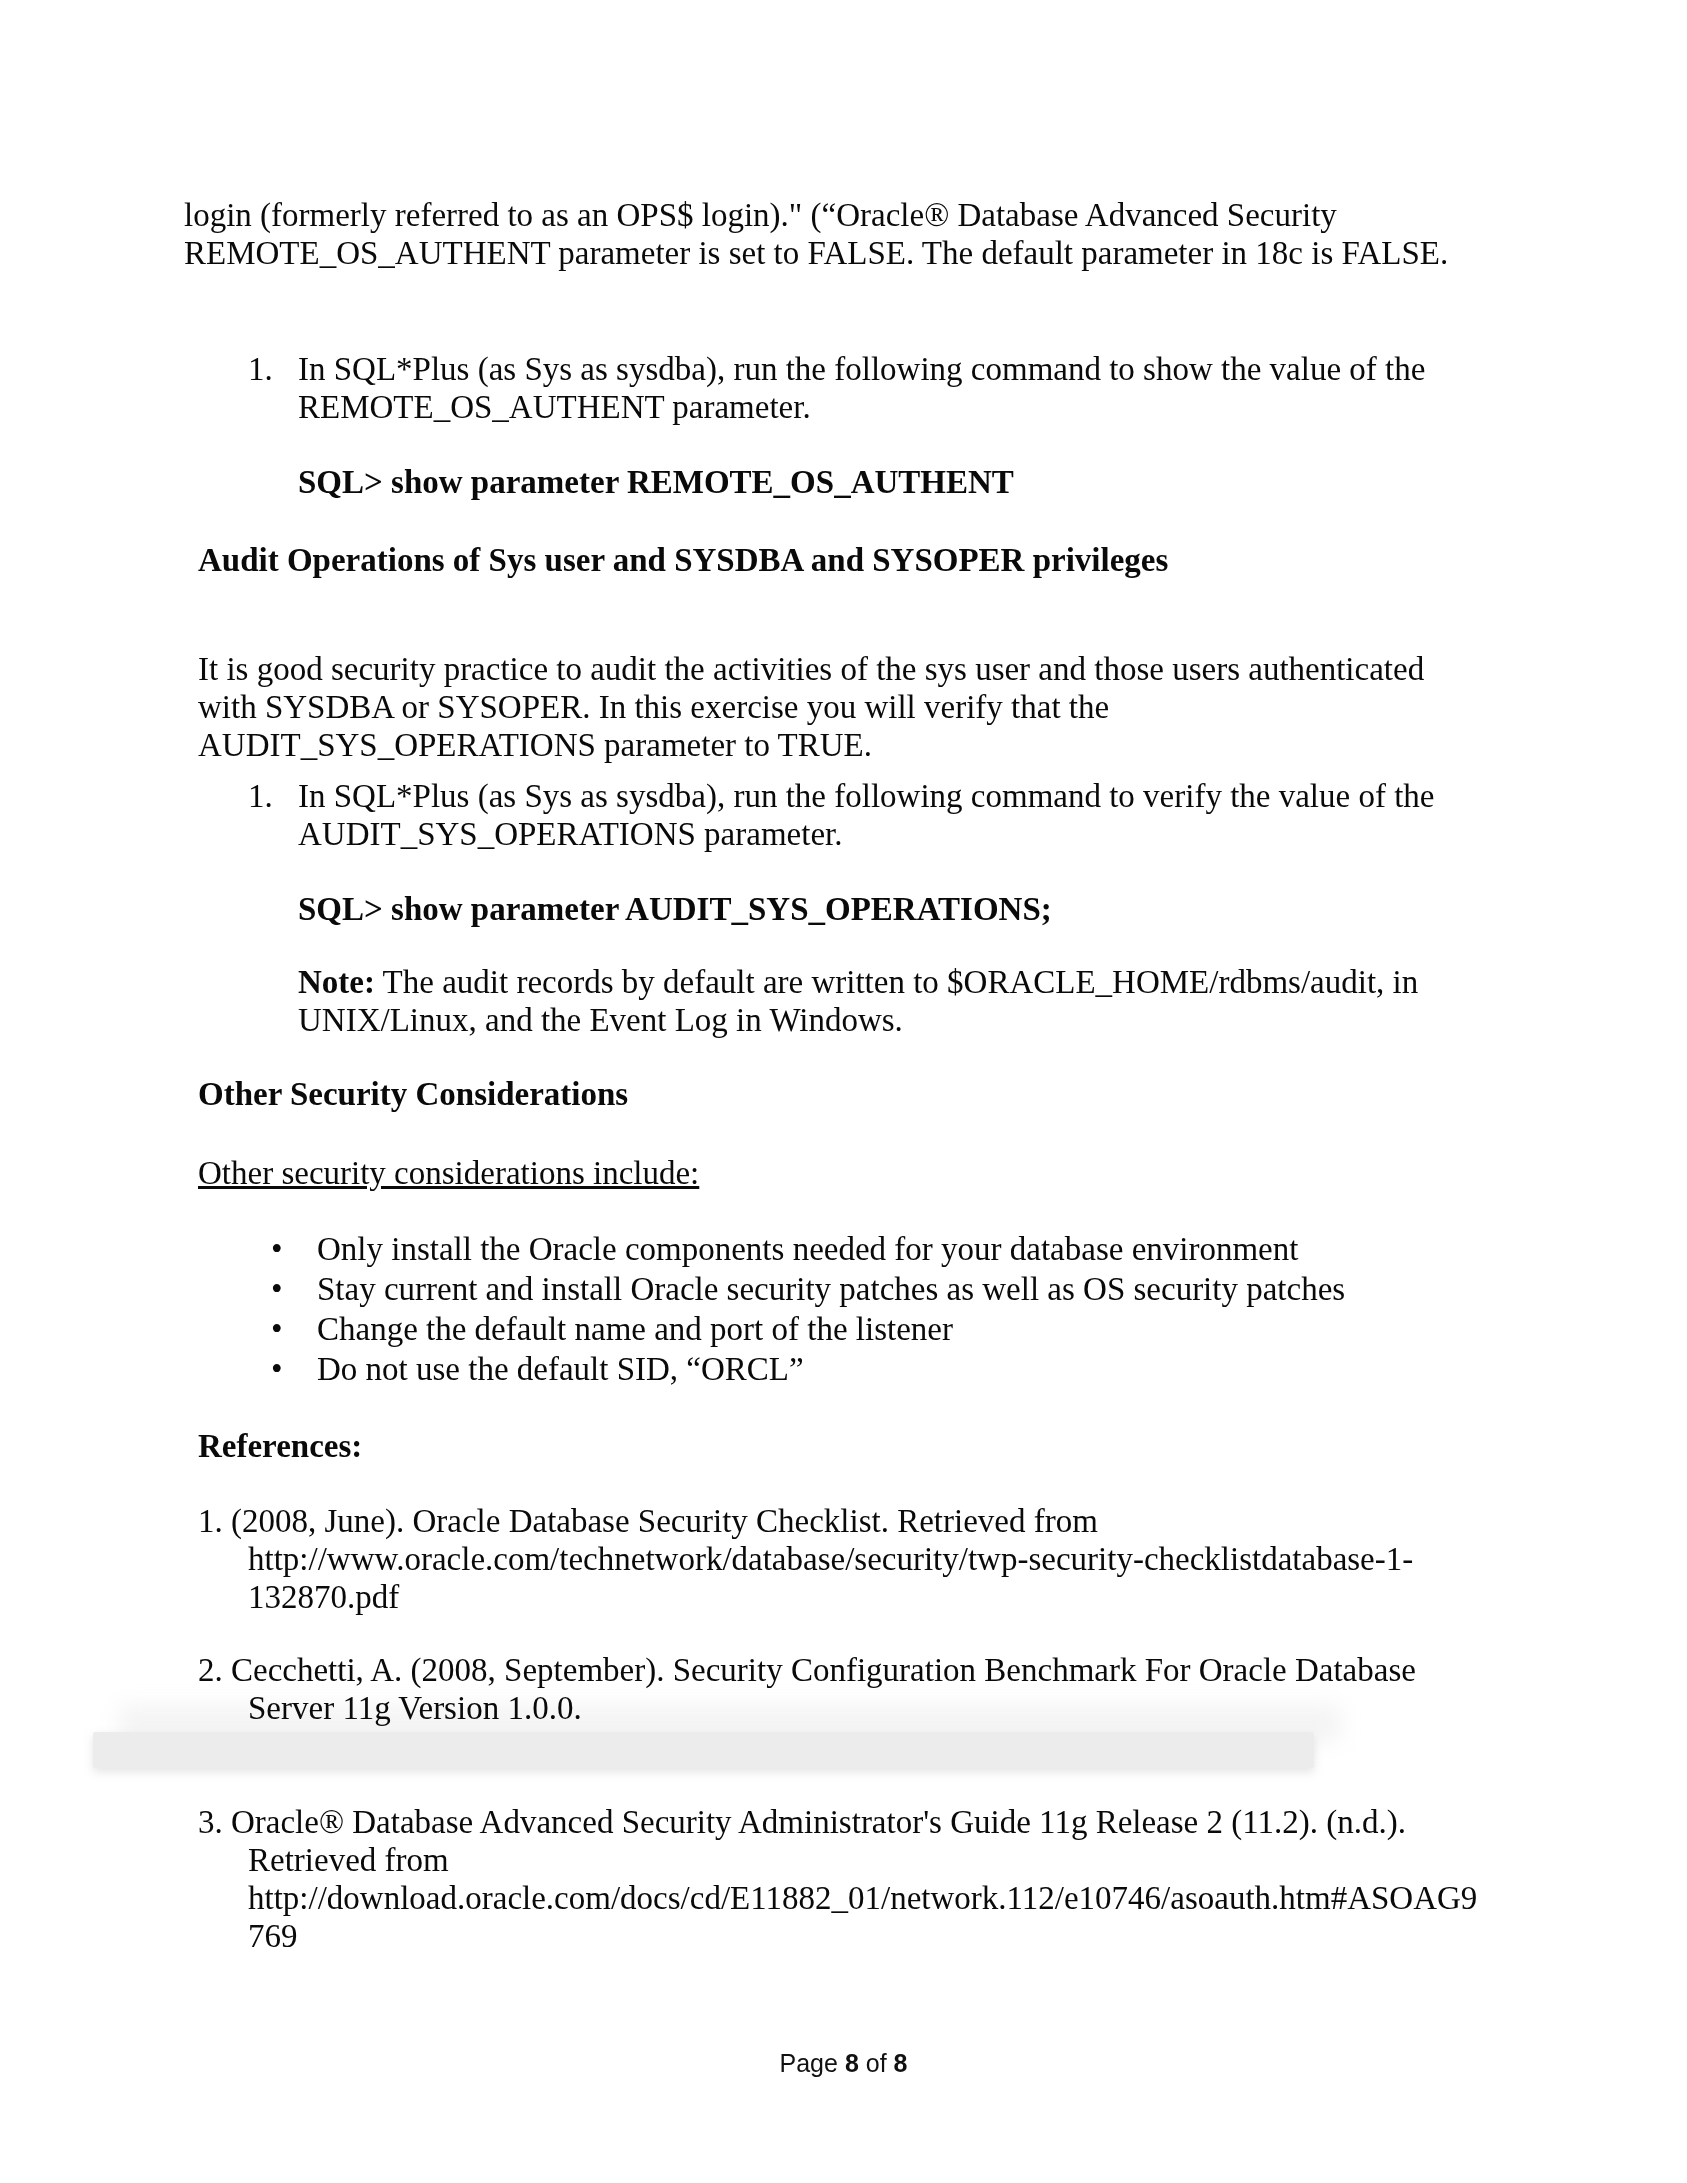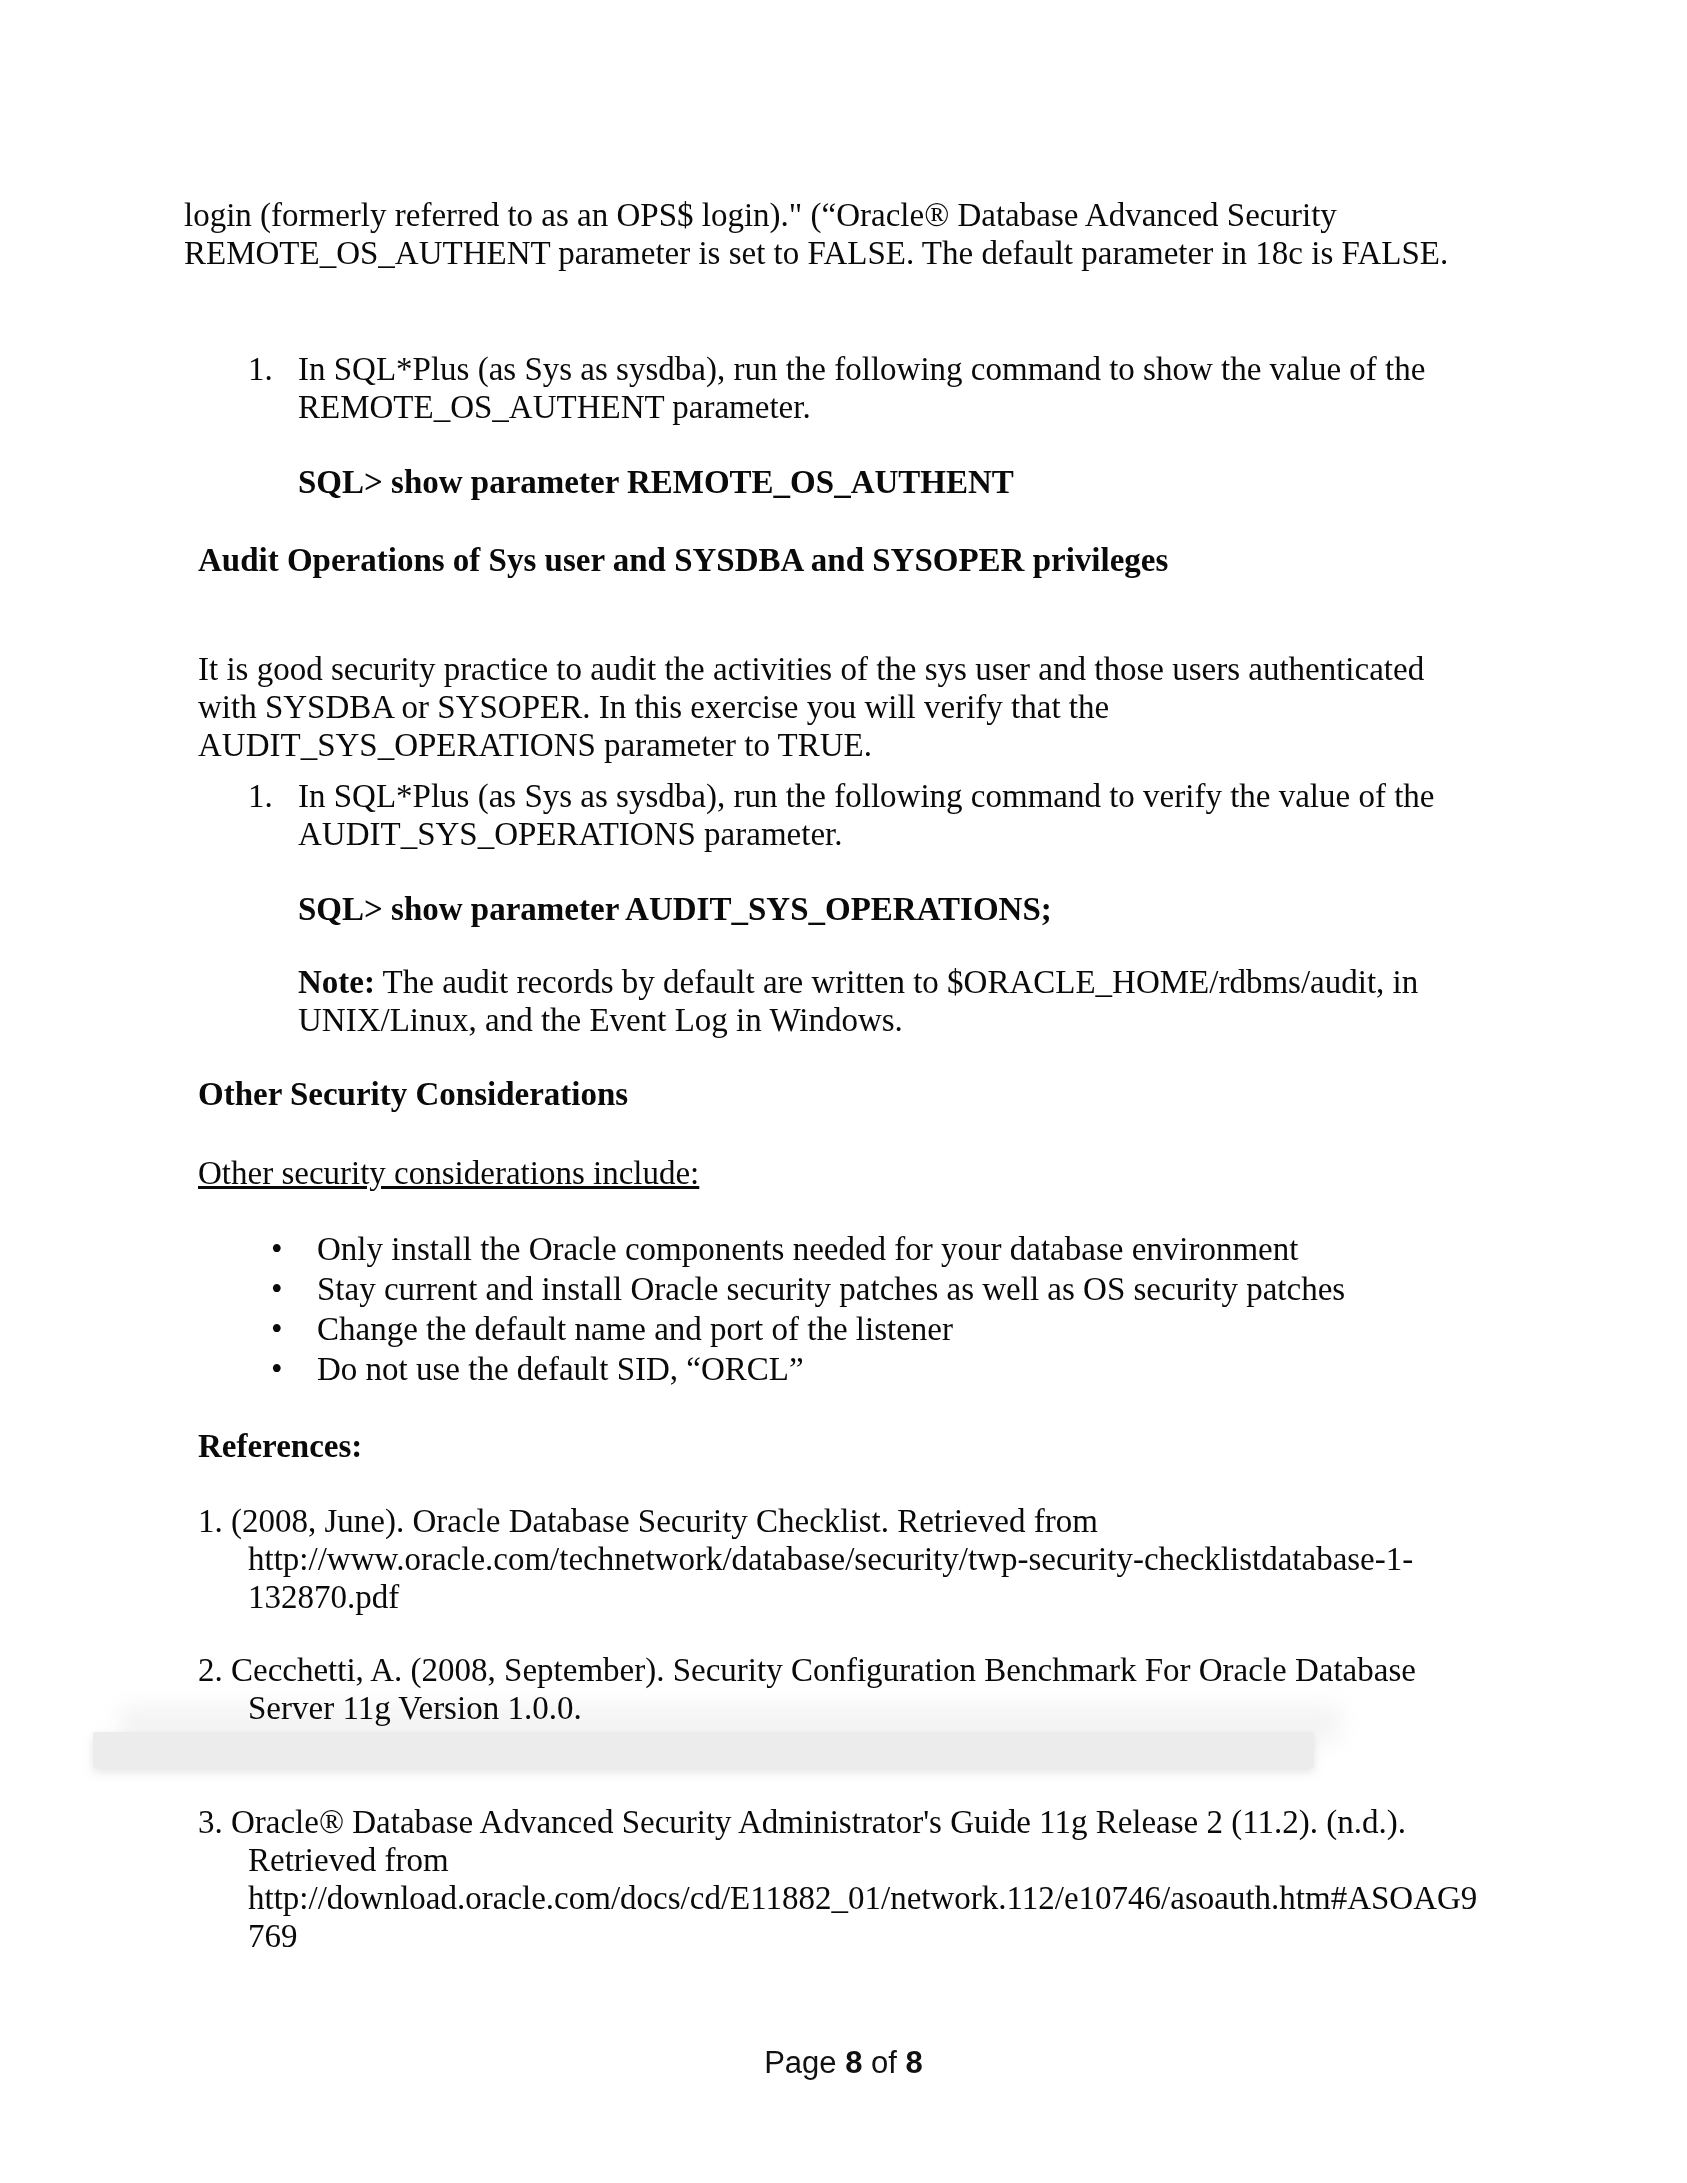--- a/index.html
+++ b/index.html
@@ -55,21 +55,21 @@
   }
   .blk { z-index: 1; }
 
   .b-footer {
     position: absolute;
     top: 2046px;
     left: 0;
     width: 1687px;
     text-align: center;
     font-family: "Liberation Sans", sans-serif;
-    font-size: 31px;
+    font-size: 25px;
     line-height: 34px;
     color: #111111;
   }
 </style>
 </head>
 <body>
 
 <div class="page">
 
   <div class="blk b-intro">

